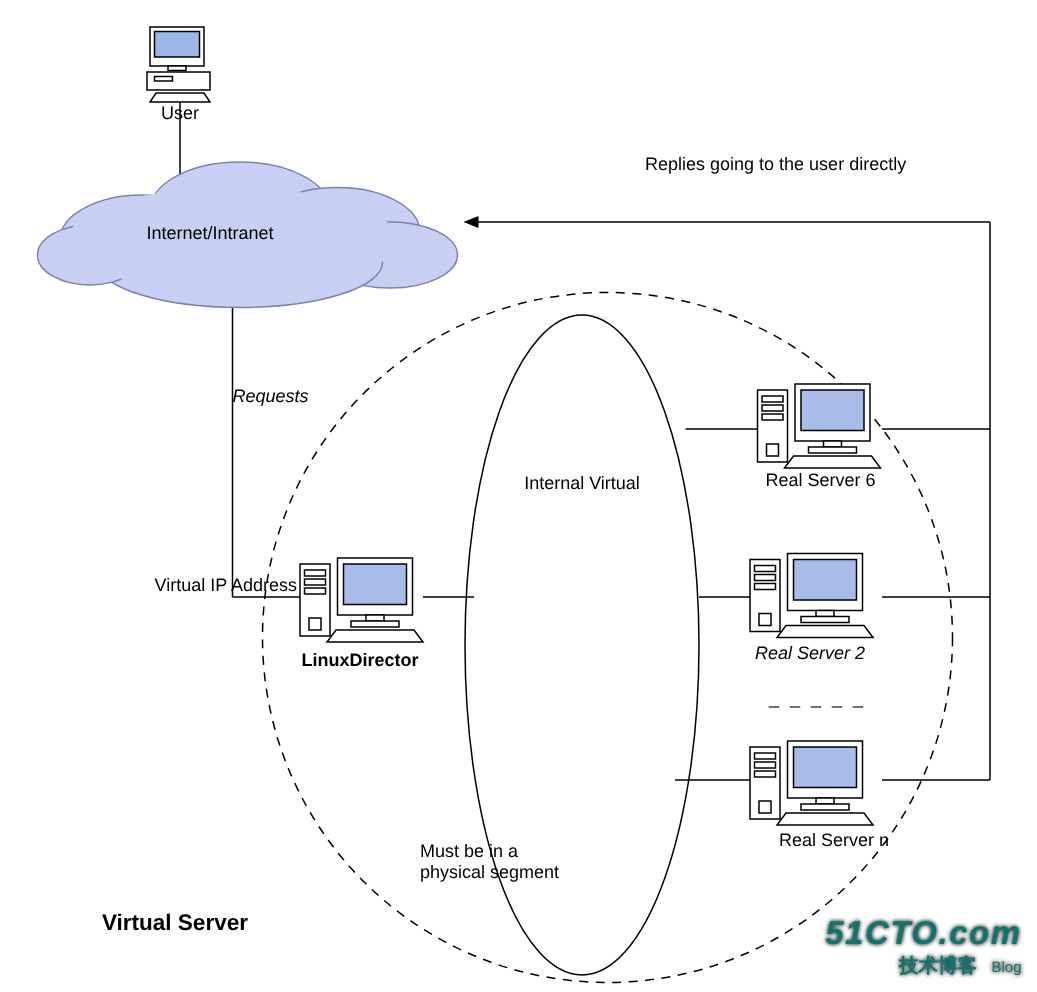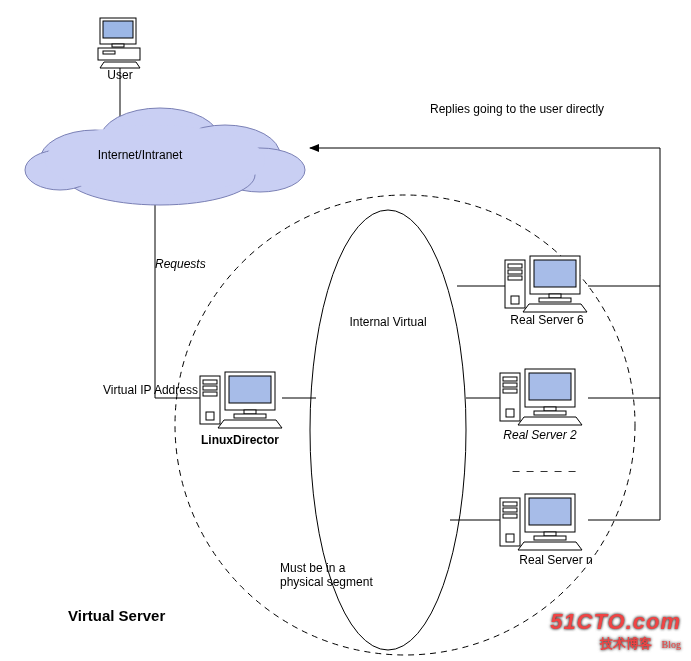--- a/index.html
+++ b/index.html
@@ -19,27 +19,27 @@
   .label.multiline { white-space: normal; line-height: 1.2; }
   .title { font-size: 15px; font-weight: bold; }
   svg { position: absolute; top: 0; left: 0; }
 
   
   .watermark {
     position: absolute;
     right: 10px;
     bottom: 8px;
     text-align: right;
-    color: #ef4444;
+    color: #0f766e;
     text-shadow: 0 0 3px rgba(0,0,0,0.6), 0 0 3px rgba(0,0,0,0.6);
     user-select: none;
   }
   .wm-top { font-size: 22px; font-weight: 900; font-style: italic; letter-spacing: 1px; }
   .wm-bot { font-size: 13px; font-weight: 700; }
-  .wm-bot .blog { font-size: 10px; margin-left: 6px; font-weight: 400; font-family: Liberation Serif, serif; }
+  .wm-bot .blog { font-size: 10px; margin-left: 6px; font-weight: 400; }
 </style>
 </head>
 <body>
 
 <svg width="691" height="661">
   <defs>
     <marker id="arrow" markerWidth="10" markerHeight="8" refX="9" refY="4" orient="auto">
       <path d="M0,0 L10,4 L0,8 Z" fill="#000"></path>
     </marker>
   </defs>

